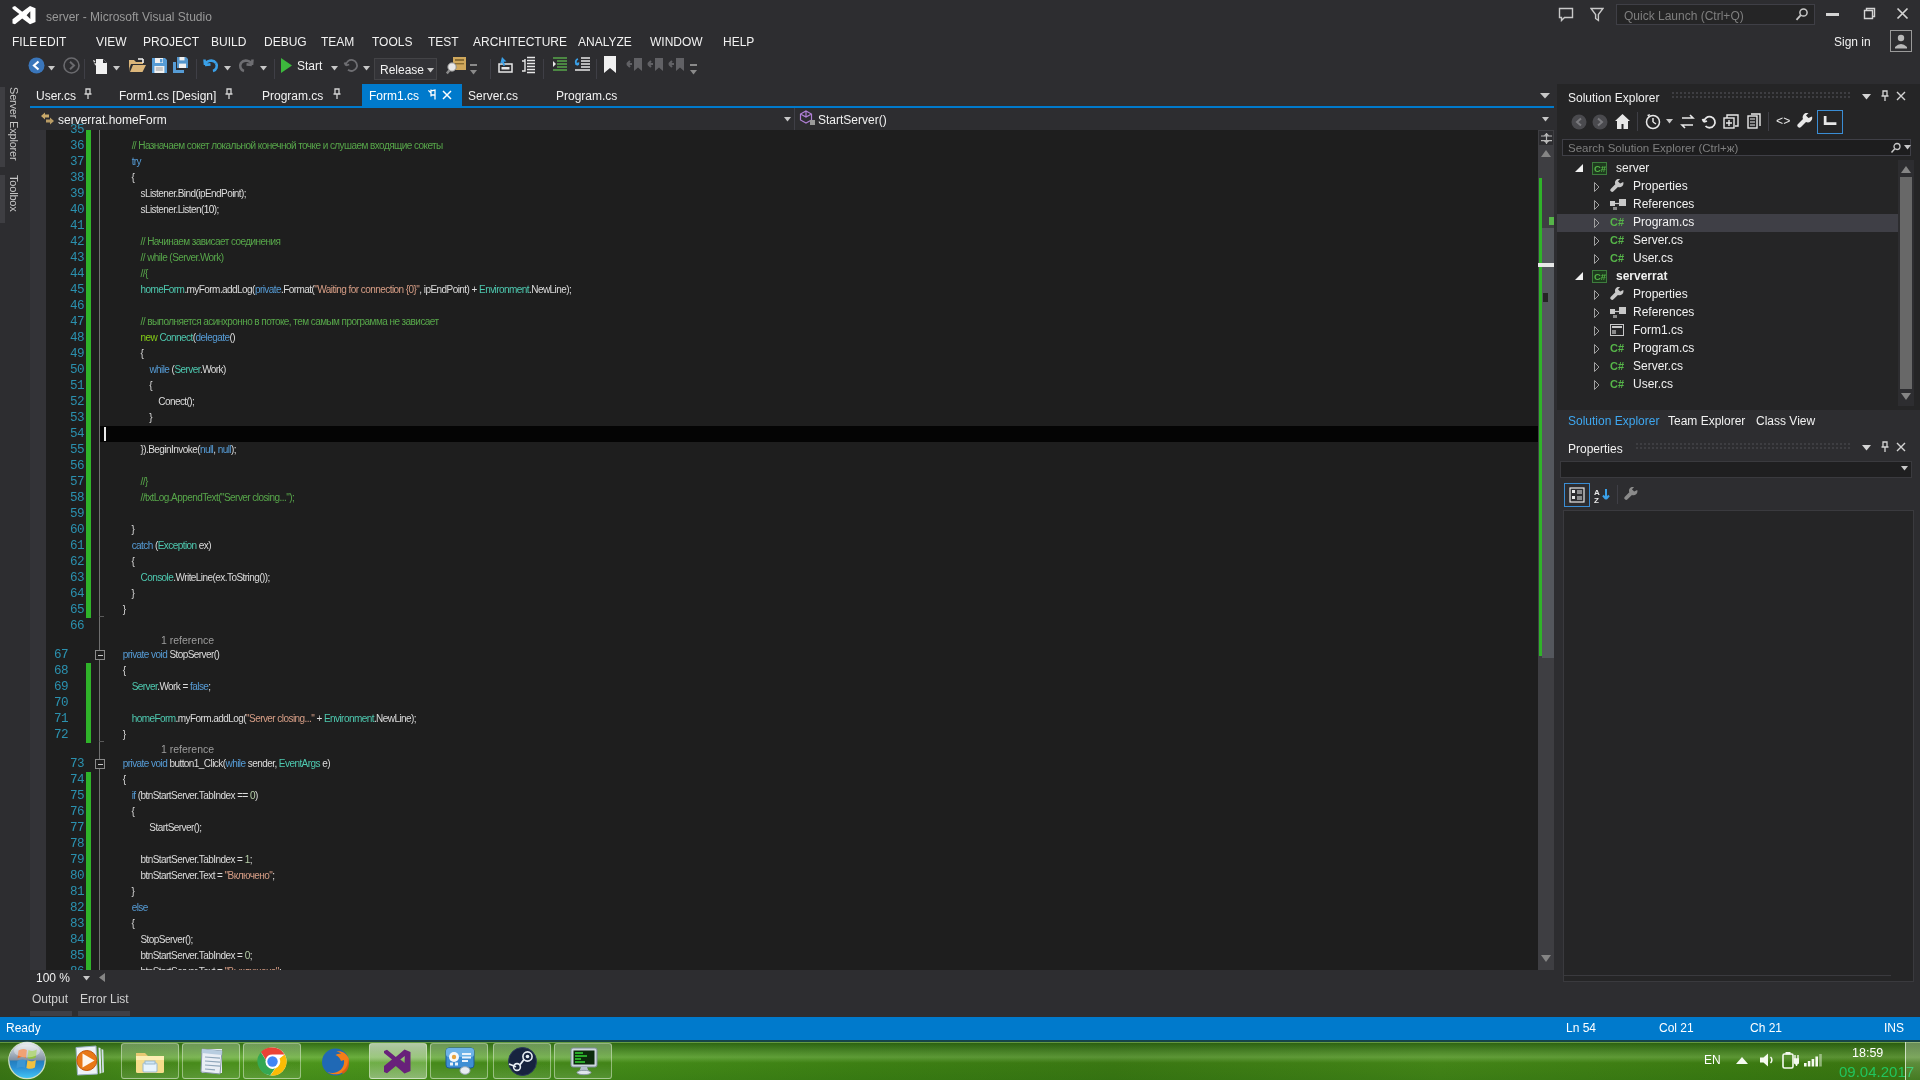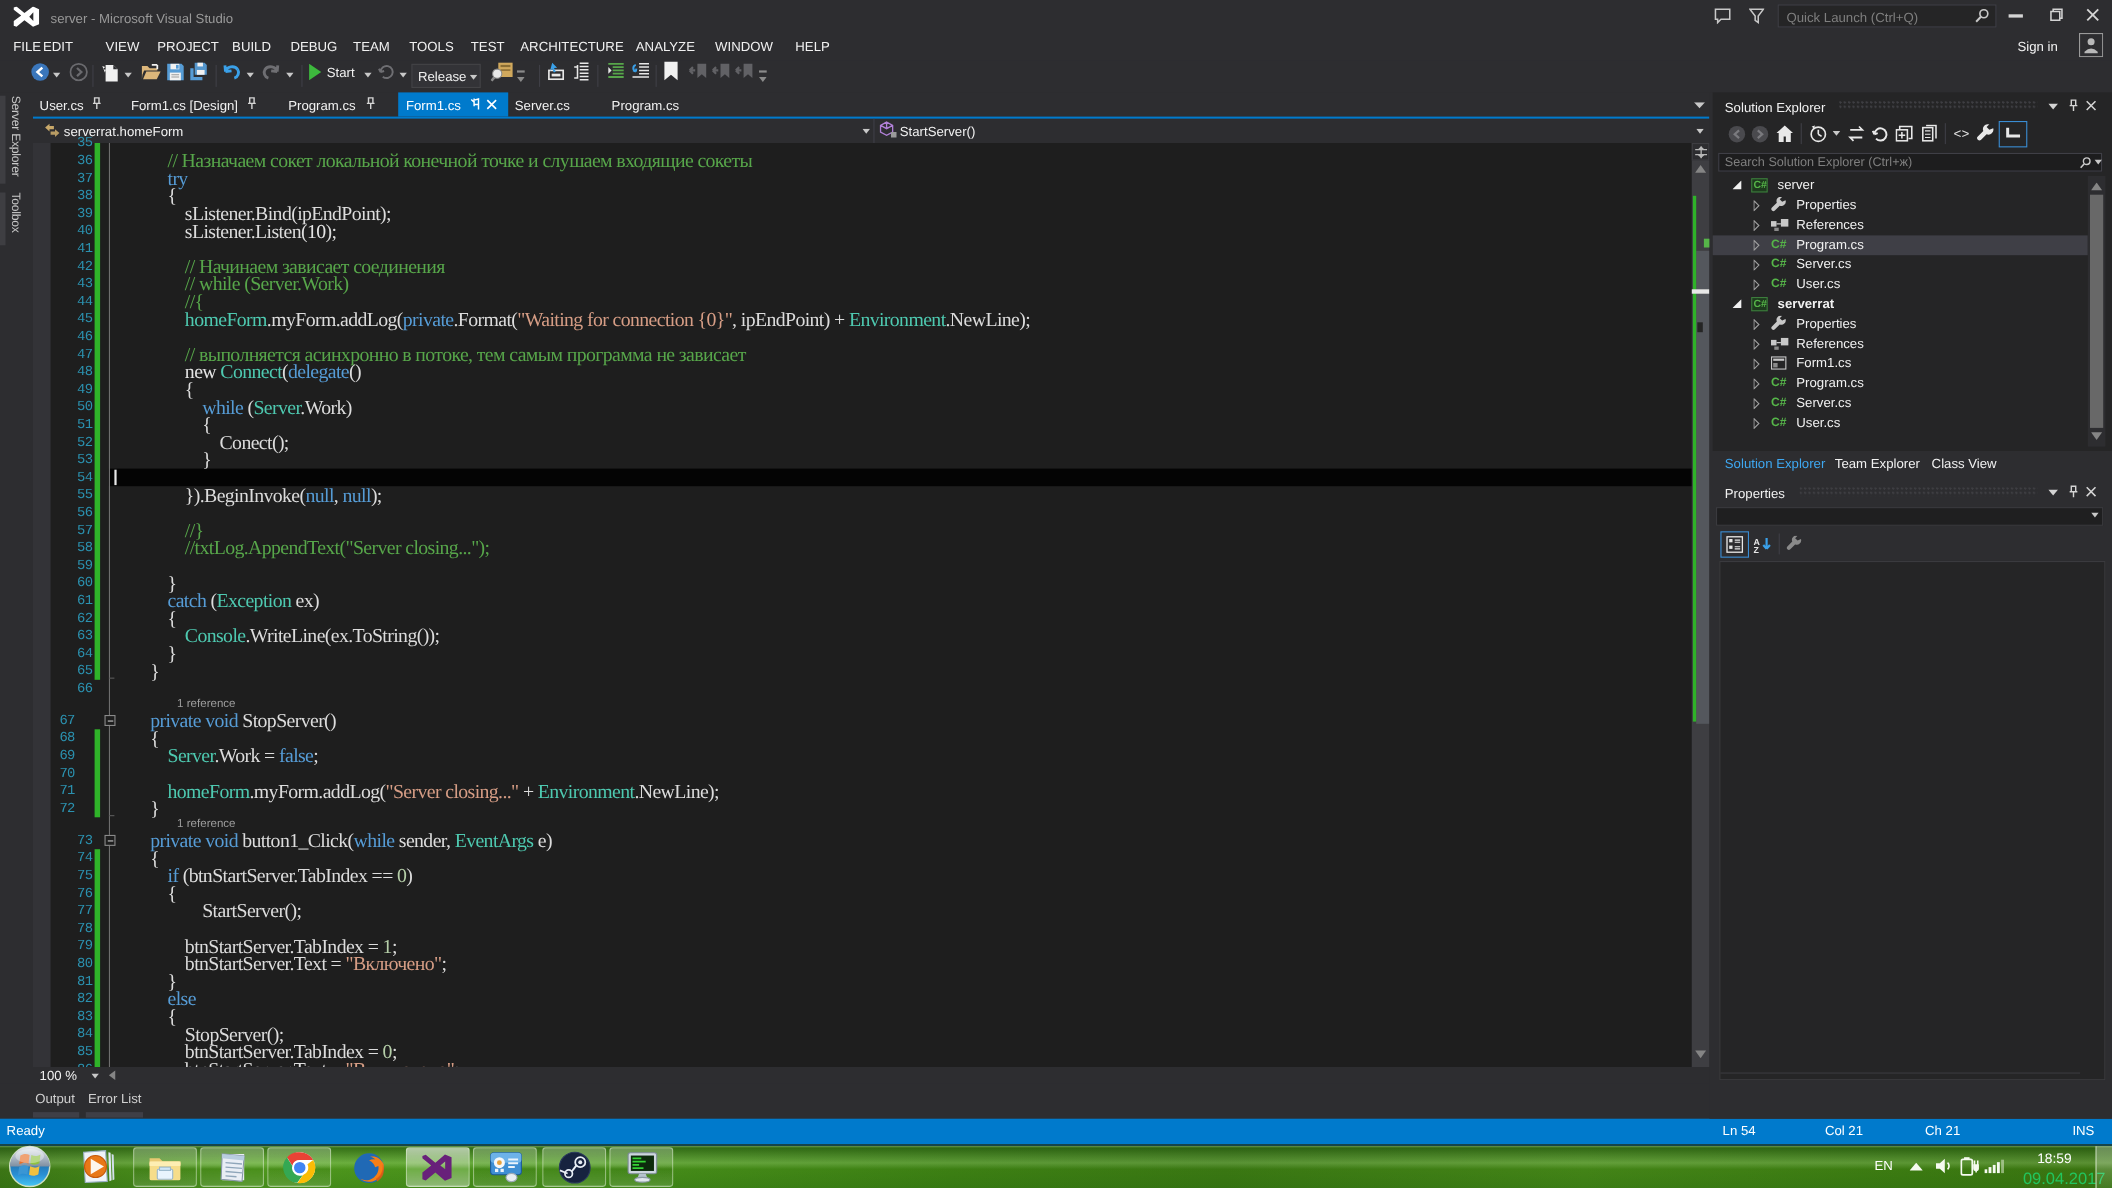--- a/index.html
+++ b/index.html
@@ -1,17 +1,17 @@
 <!DOCTYPE html>
 <html><head><meta charset="utf-8"><style>
 *{margin:0;padding:0;box-sizing:border-box}
 html,body{width:1920px;height:1080px;overflow:hidden;background:#2d2d30;font-family:"Liberation Sans",sans-serif}
 .a{position:absolute}
 .ui{font-size:12px;color:#f1f1f1;white-space:nowrap}
-pre.code{position:absolute;font-family:Liberation Serif, serif;font-size:18px;letter-spacing:-0.56px;line-height:16px;color:#dcdcdc;white-space:pre}
+pre.code{position:absolute;font-family:Liberation Sans, sans-serif;font-size:10px;letter-spacing:-0.56px;line-height:16px;color:#dcdcdc;white-space:pre}
 pre.code i{font-style:normal;letter-spacing:-0.56px}
 pre.lnum{position:absolute;font-family:"Liberation Mono",monospace;font-size:12.6px;letter-spacing:-0.56px;line-height:16px;color:#2b91af;text-align:right;width:40px;white-space:pre}
 .dots{background-image:radial-gradient(circle at 1px 1px,#3e3e42 1px,transparent 1.2px);background-size:4px 4px}
 svg{display:block}
 </style></head><body>
 
 <div class="a" style="left:0;top:0;width:1920px;height:30px;background:#2d2d30"></div>
 <svg class="a" style="left:11px;top:6px" width="26" height="19" viewBox="0 0 26 19">
 <path fill="#ffffff" d="M1.5 13.2 L8.3 8.0 L1.5 2.8 L1.5 0.9 L4.0 0 L11.2 5.8 L19.0 0 L24.5 2.3 L24.5 16.0 L19.0 18.3 L11.2 12.5 L4.0 18.3 L1.5 17.4 Z M19.3 5.2 L15.6 9.15 L19.3 13.1 Z"></path>
   </svg>
@@ -298,21 +298,21 @@
             {
                 sListener.Bind(ipEndPoint);
                 sListener.Listen(<i style="color:#e5e5e5">10</i>);
 
                 <i style="color:#57A64A">// Начинаем зависает соединения</i>
                 <i style="color:#57A64A">// while (Server.Work)</i>
                 <i style="color:#57A64A">//{</i>
                 <i style="color:#4EC9B0">homeForm</i>.myForm.addLog(<i style="color:#569CD6">private</i>.Format(<i style="color:#D69D85">"Waiting for connection {0}"</i>, ipEndPoint) + <i style="color:#4EC9B0">Environment</i>.NewLine);
 
                 <i style="color:#57A64A">// выполняется асинхронно в потоке, тем самым программа не зависает</i>
-                <i style="color:#e5e5e5">new</i> <i style="color:#4EC9B0">Connect</i>(<i style="color:#569CD6">delegate</i>()
+                <i style="color:#84cc16">new</i> <i style="color:#4EC9B0">Connect</i>(<i style="color:#569CD6">delegate</i>()
                 {
                     <i style="color:#569CD6">while</i> (<i style="color:#4EC9B0">Server</i>.Work)
                     {
                         Conect();
                     }
 
                 }).BeginInvoke(<i style="color:#569CD6">null</i>, <i style="color:#569CD6">null</i>);
 
                 <i style="color:#57A64A">//}</i>
                 <i style="color:#57A64A">//txtLog.AppendText("Server closing...");</i>

